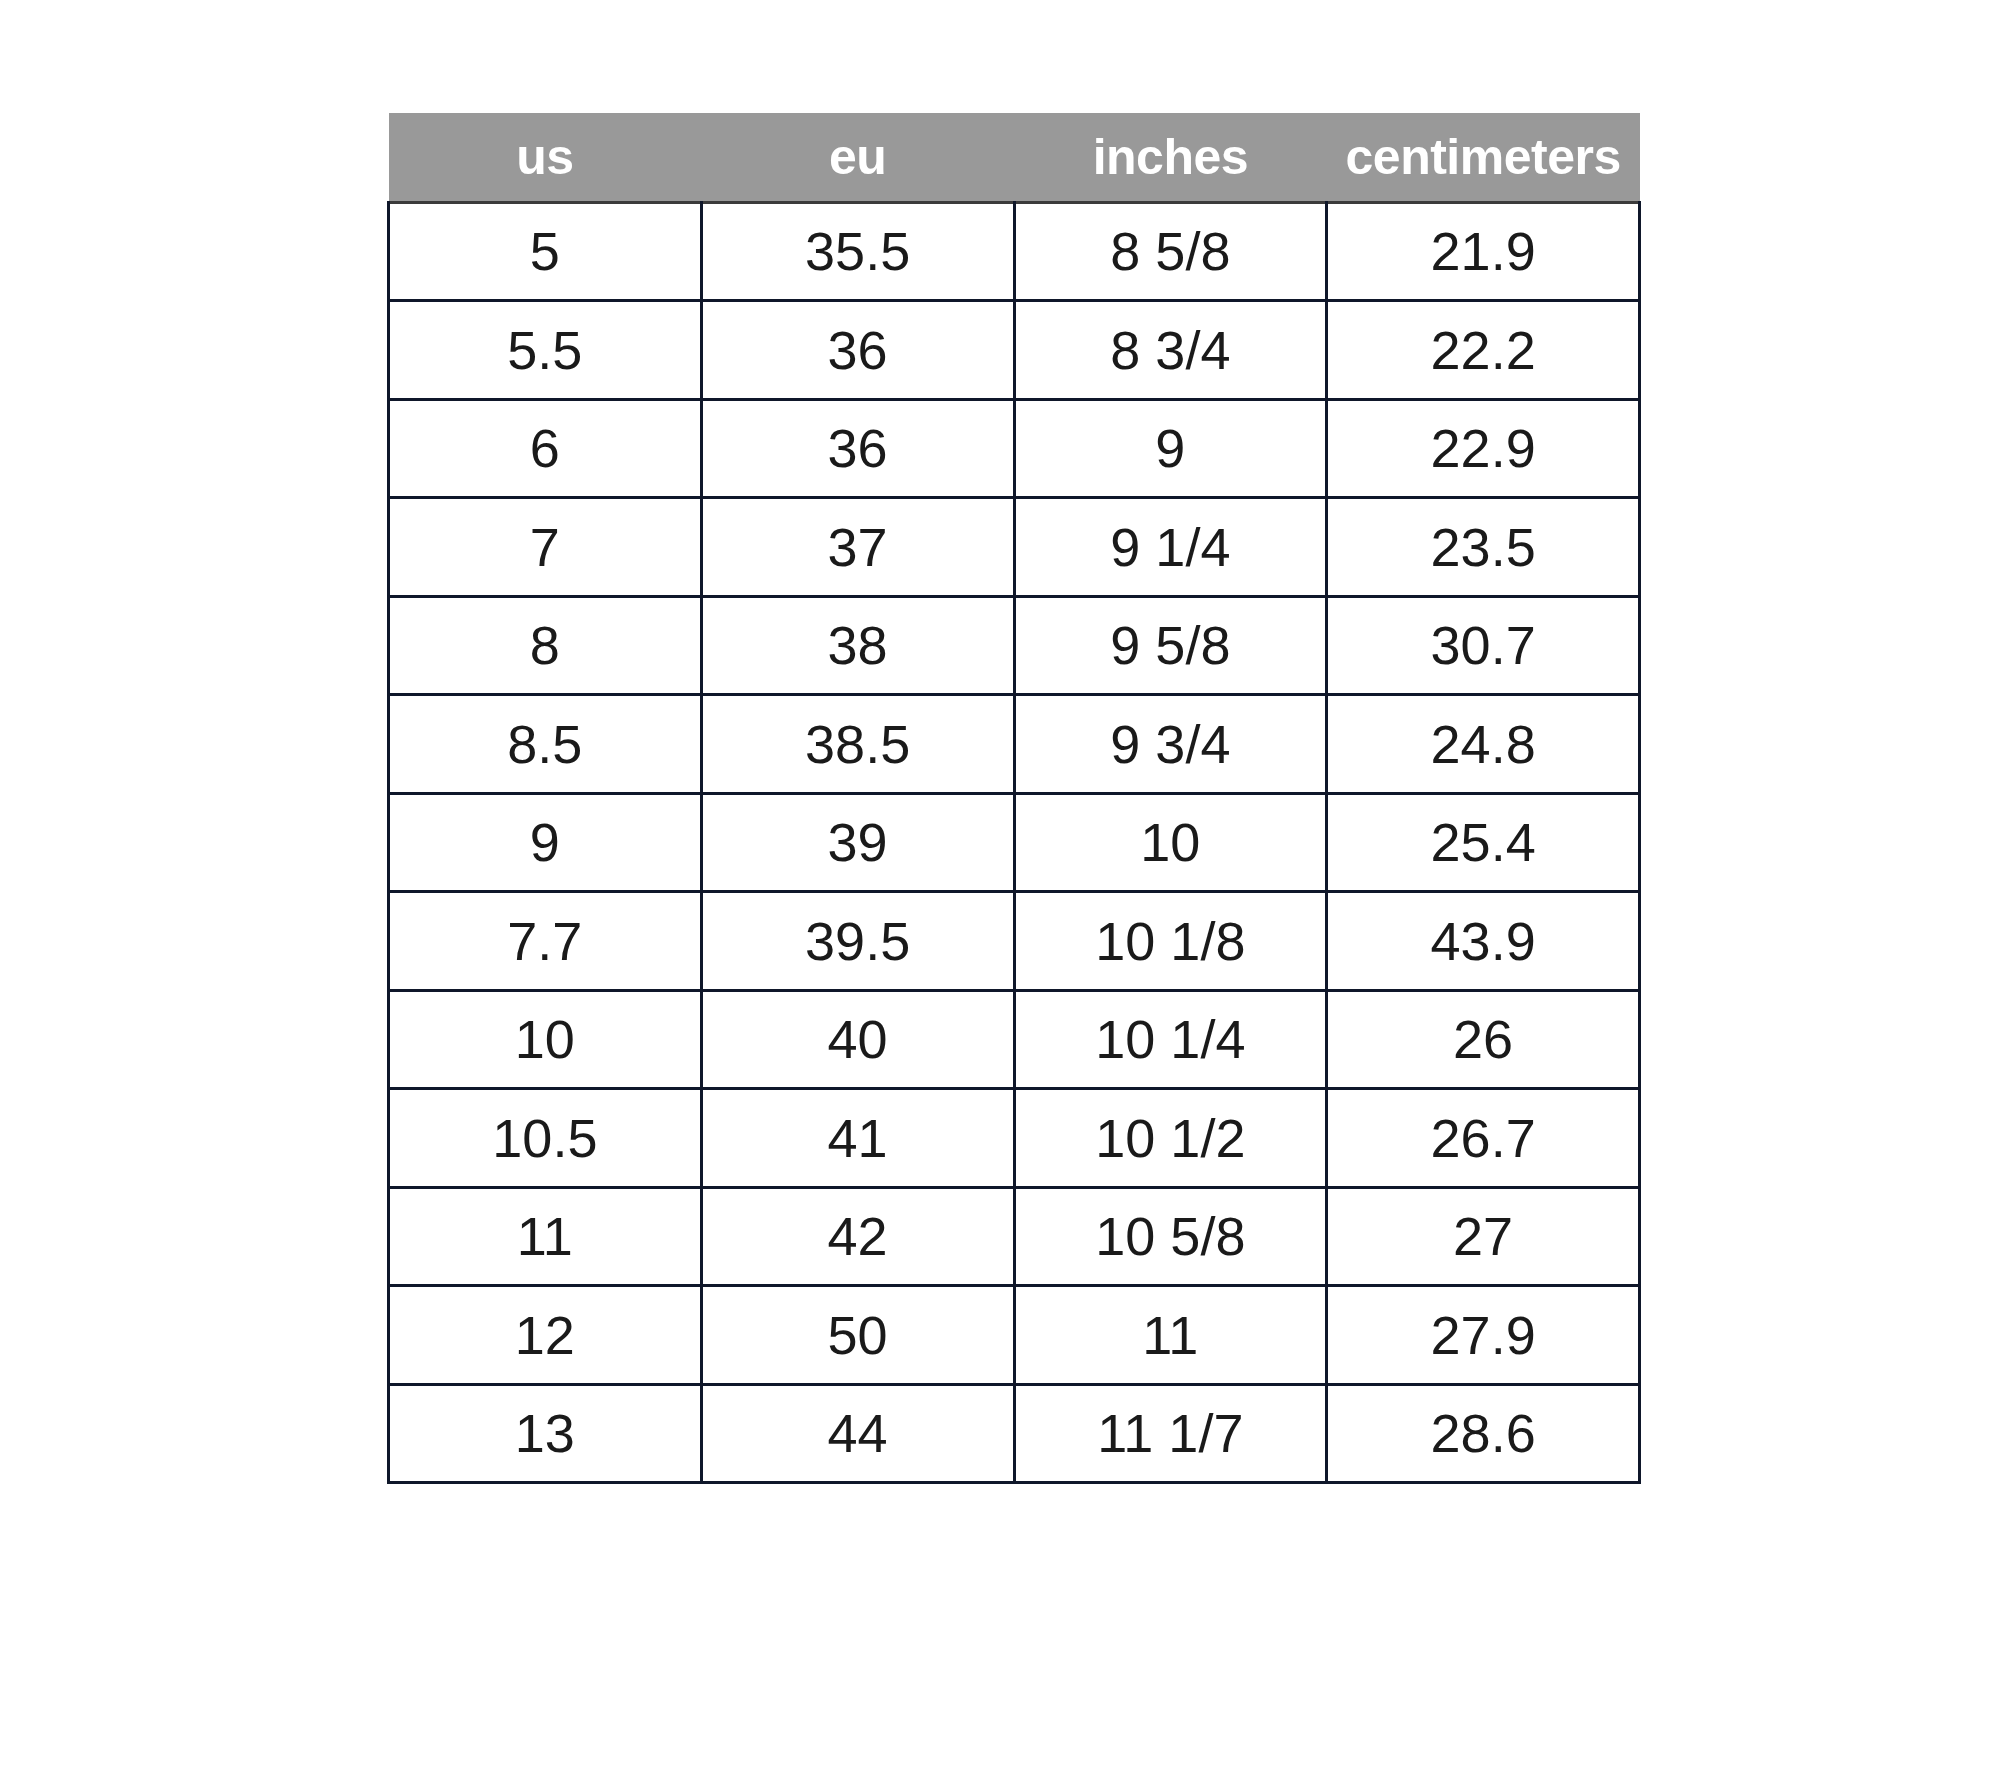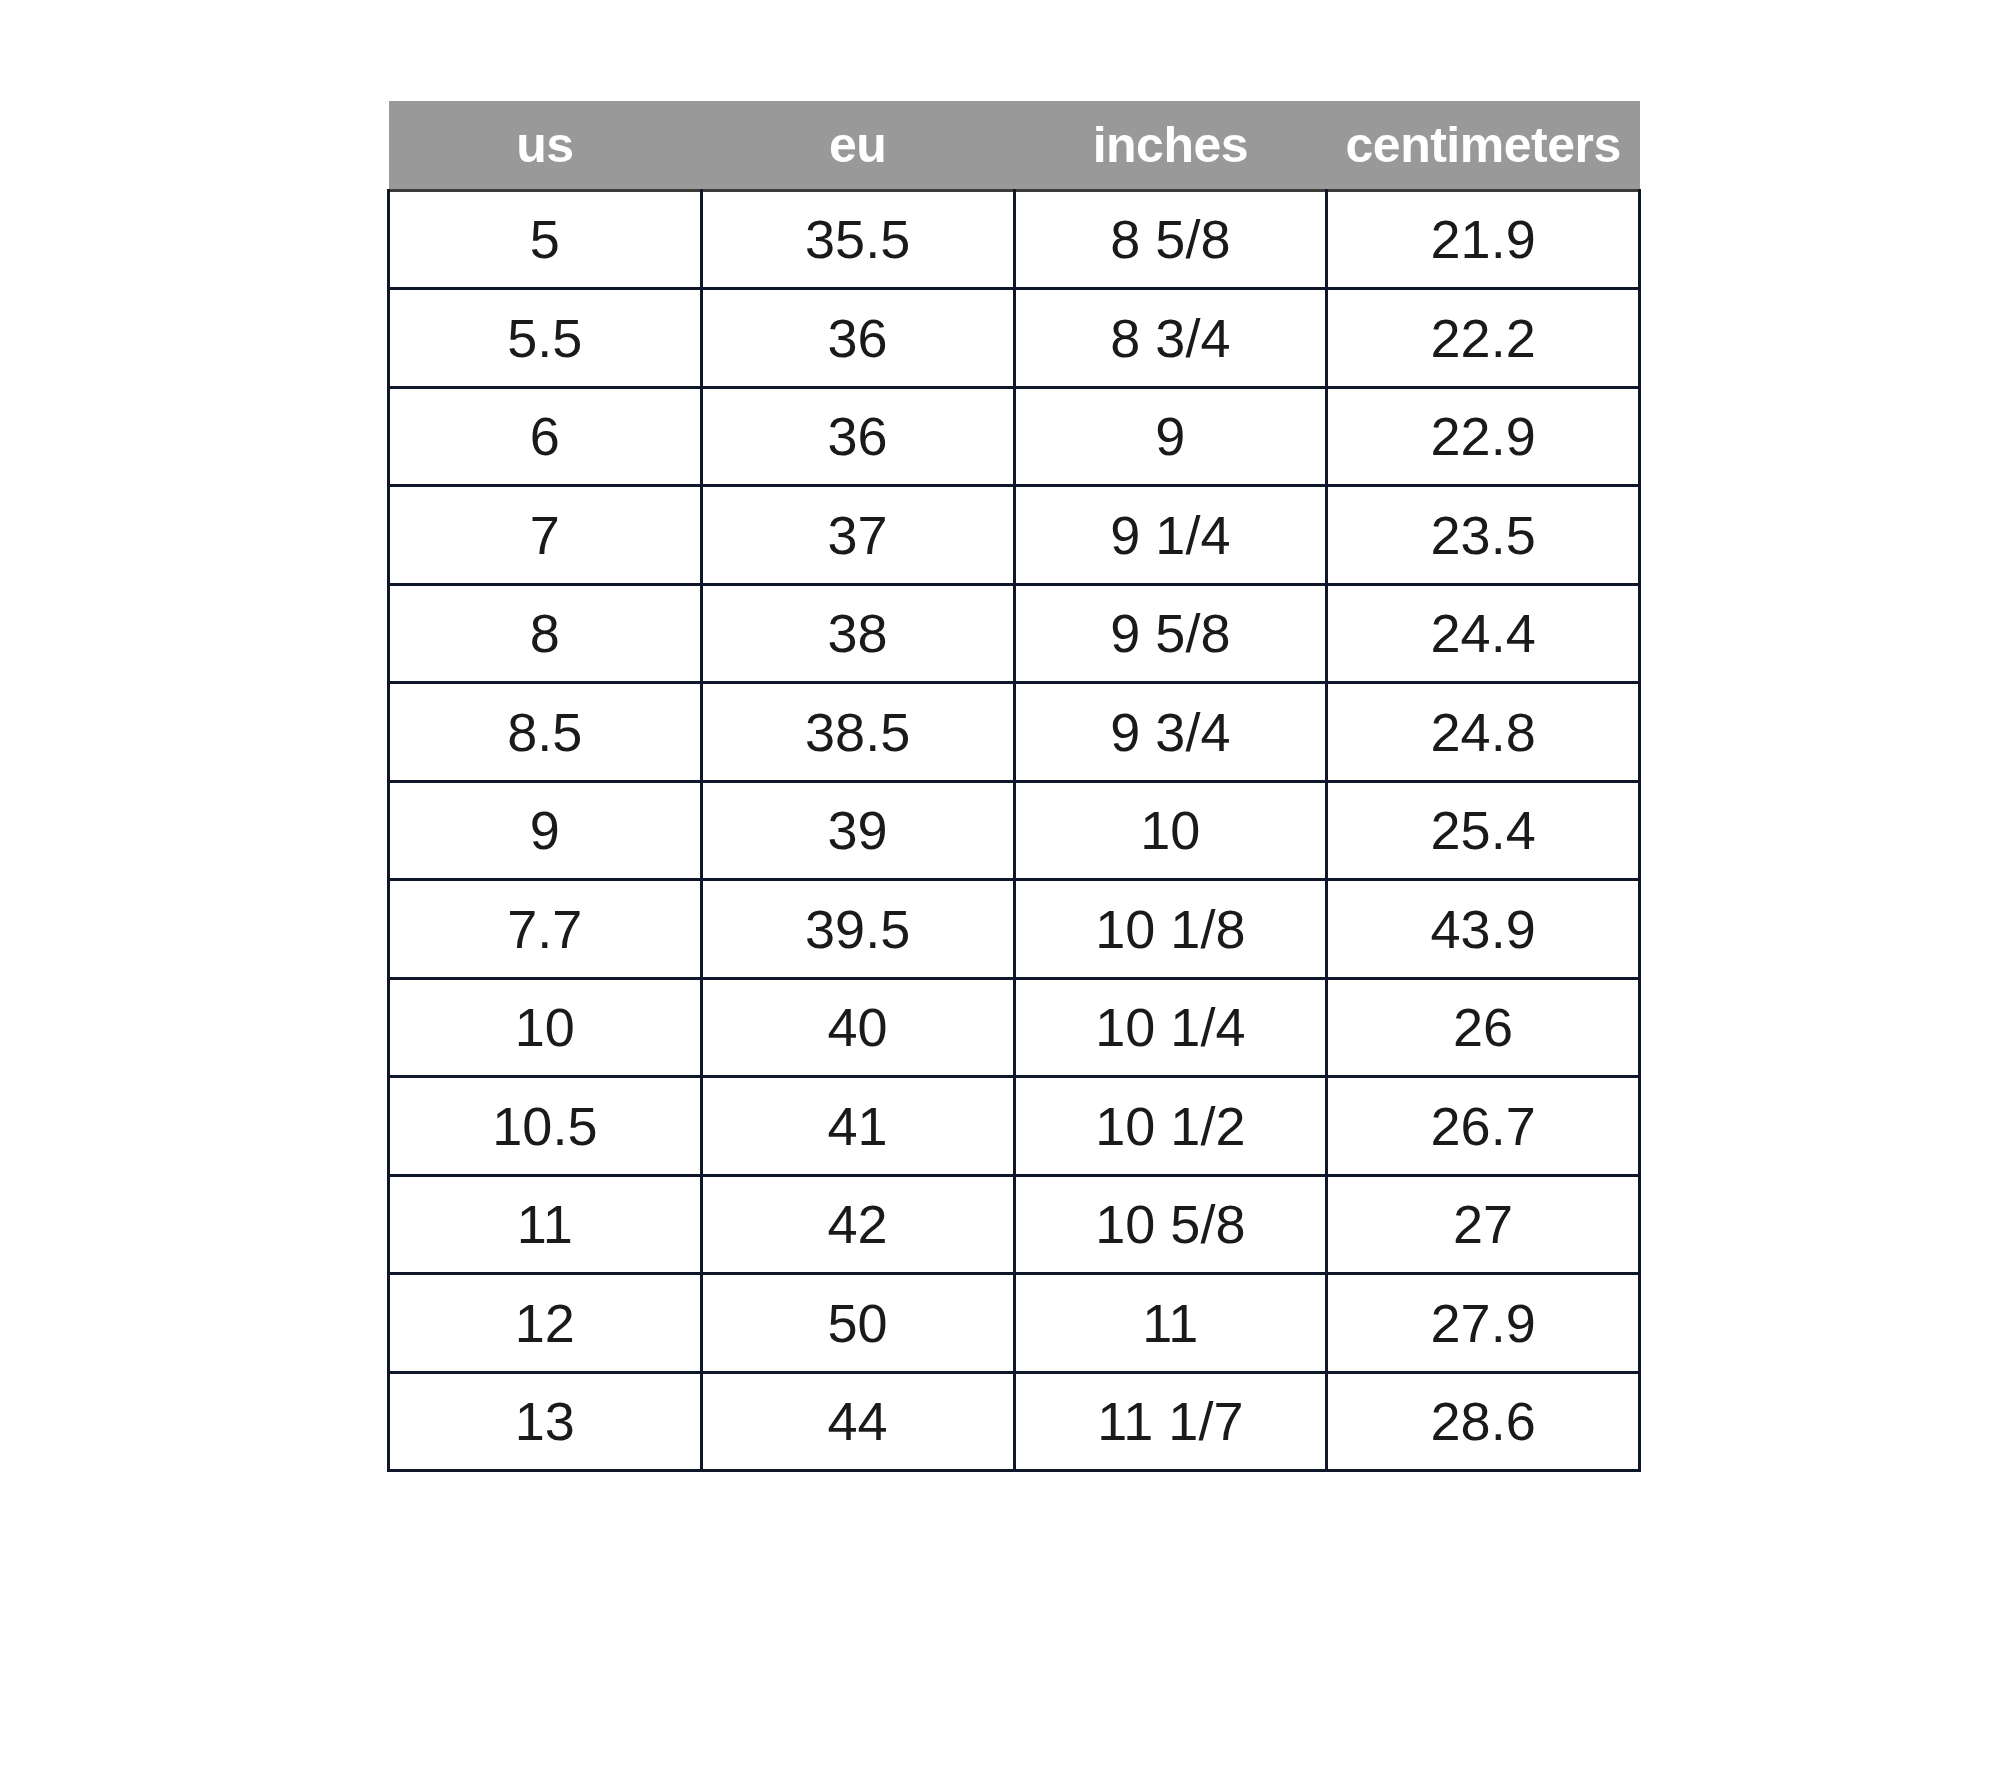--- a/index.html
+++ b/index.html
@@ -20,21 +20,21 @@
     width: 2000px;
     height: 1778px;
     background: #ffffff;
     overflow: hidden;
   }
 
   
   #size-table-wrap {
     position: absolute;
     left: 387px;
-    top: 101px;
+    top: 113px;
     width: 1251px;
   }
 
   table.size-table {
     border-collapse: collapse;
     table-layout: fixed;
     width: 1251px;
     background: #ffffff;
   }
 
@@ -123,21 +123,21 @@
           <tr>
             <td>7</td>
             <td>37</td>
             <td>9 1/4</td>
             <td>23.5</td>
           </tr>
           <tr>
             <td>8</td>
             <td>38</td>
             <td>9 5/8</td>
-            <td>24.4</td>
+            <td>30.7</td>
           </tr>
           <tr>
             <td>8.5</td>
             <td>38.5</td>
             <td>9 3/4</td>
             <td>24.8</td>
           </tr>
           <tr>
             <td>9</td>
             <td>39</td>

